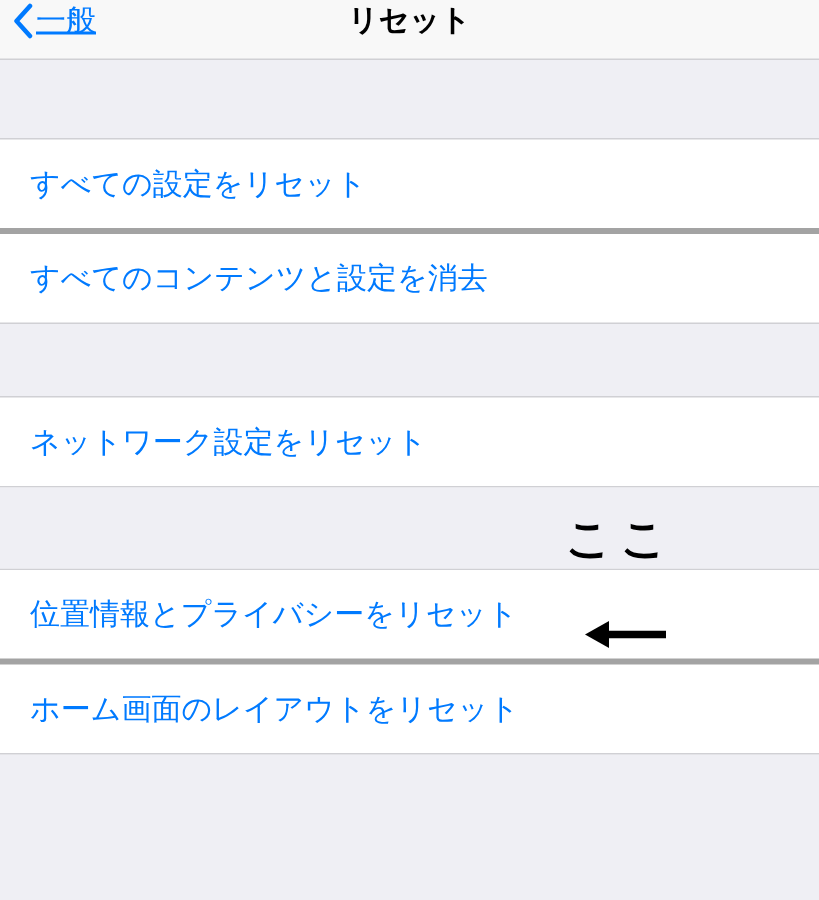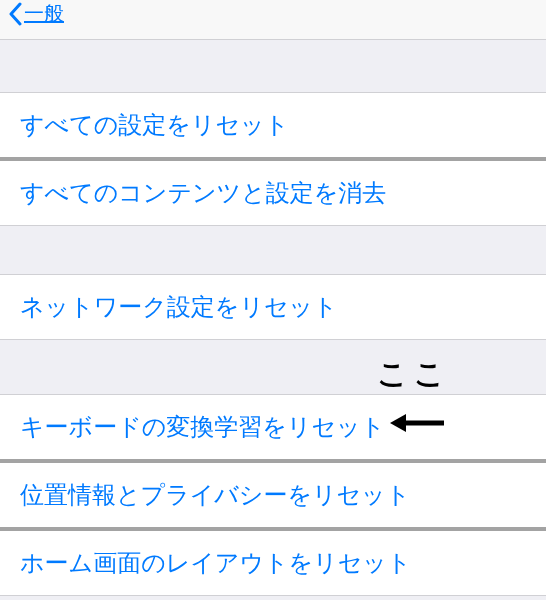--- a/index.html
+++ b/index.html
@@ -54,21 +54,21 @@
       height: 48px;
       background: #efeff4;
     }
     .list-group {
       background: #fff;
       border-top: 1px solid #d0d0d4;
       border-bottom: 1px solid #d0d0d4;
     }
     .list-item {
       padding: 16px 20px;
-      font-size: 24px;
+      font-size: 20px;
       color: #007aff;
       cursor: pointer;
     }
     .list-item + .list-item {
       border-top: 4px solid #a3a3a3;
     }
     .annotation-spacer {
       height: 54px;
       background: #efeff4;
       position: relative;
@@ -96,20 +96,21 @@
 </head>
 <body>
 
 <div class="header">
   <div class="back-button">
     <svg class="back-chevron" viewBox="0 0 14 24" fill="none">
       <polyline points="12,2 3,12 12,22" stroke="#007aff" stroke-width="3" stroke-linecap="round" stroke-linejoin="round"></polyline>
     </svg>
     <span class="back-label">一般</span>
   </div>
+  <div class="header-title">リセット</div>
 </div>
 
 <div class="spacer"></div>
 
 <div class="list-group">
   <div class="list-item">
     <span>すべての設定をリセット</span>
   </div>
   <div class="list-item">
     <span>すべてのコンテンツと設定を消去</span>
@@ -123,23 +124,20 @@
     <span>ネットワーク設定をリセット</span>
   </div>
 </div>
 
 <div class="annotation-spacer">
   <span class="annotation-text">ここ</span>
 </div>
 
 <div class="list-group">
   <div class="list-item">
-    <span>キーボードの変換学習をリセット</span>
-  </div>
-  <div class="list-item">
     <span>位置情報とプライバシーをリセット</span>
   </div>
   <div class="list-item">
     <span>ホーム画面のレイアウトをリセット</span>
   </div>
 </div>
 
 <div class="arrow-container">
   <svg class="arrow-svg" viewBox="0 0 56 30">
     <line x1="54" y1="15" x2="10" y2="15" stroke="#000" stroke-width="5"></line>

